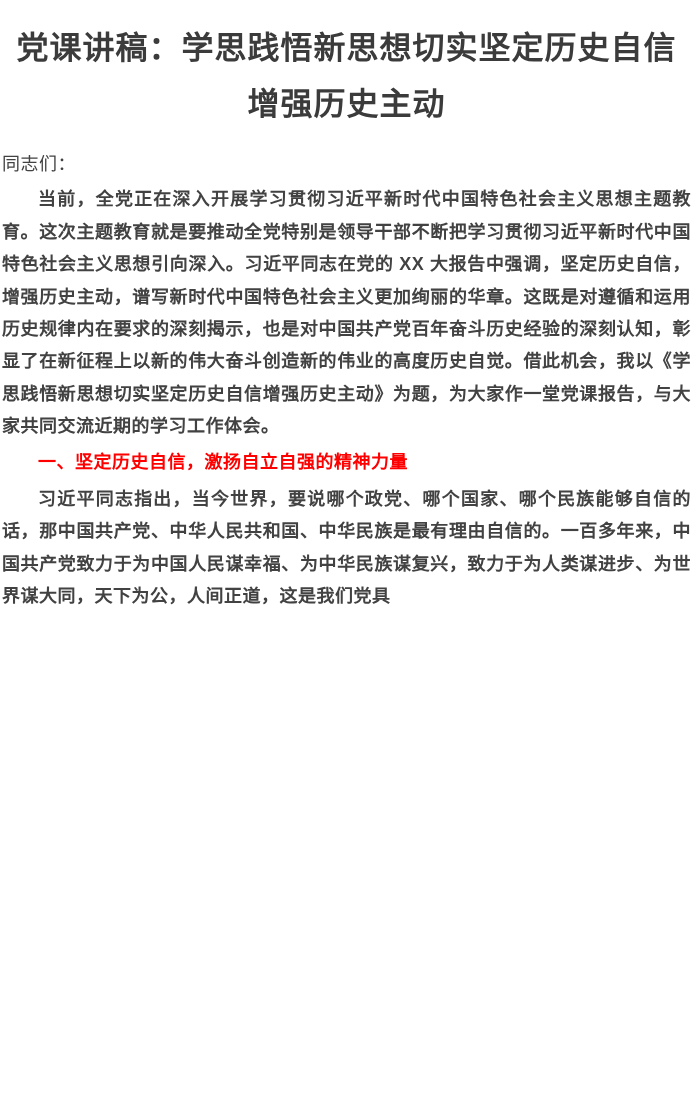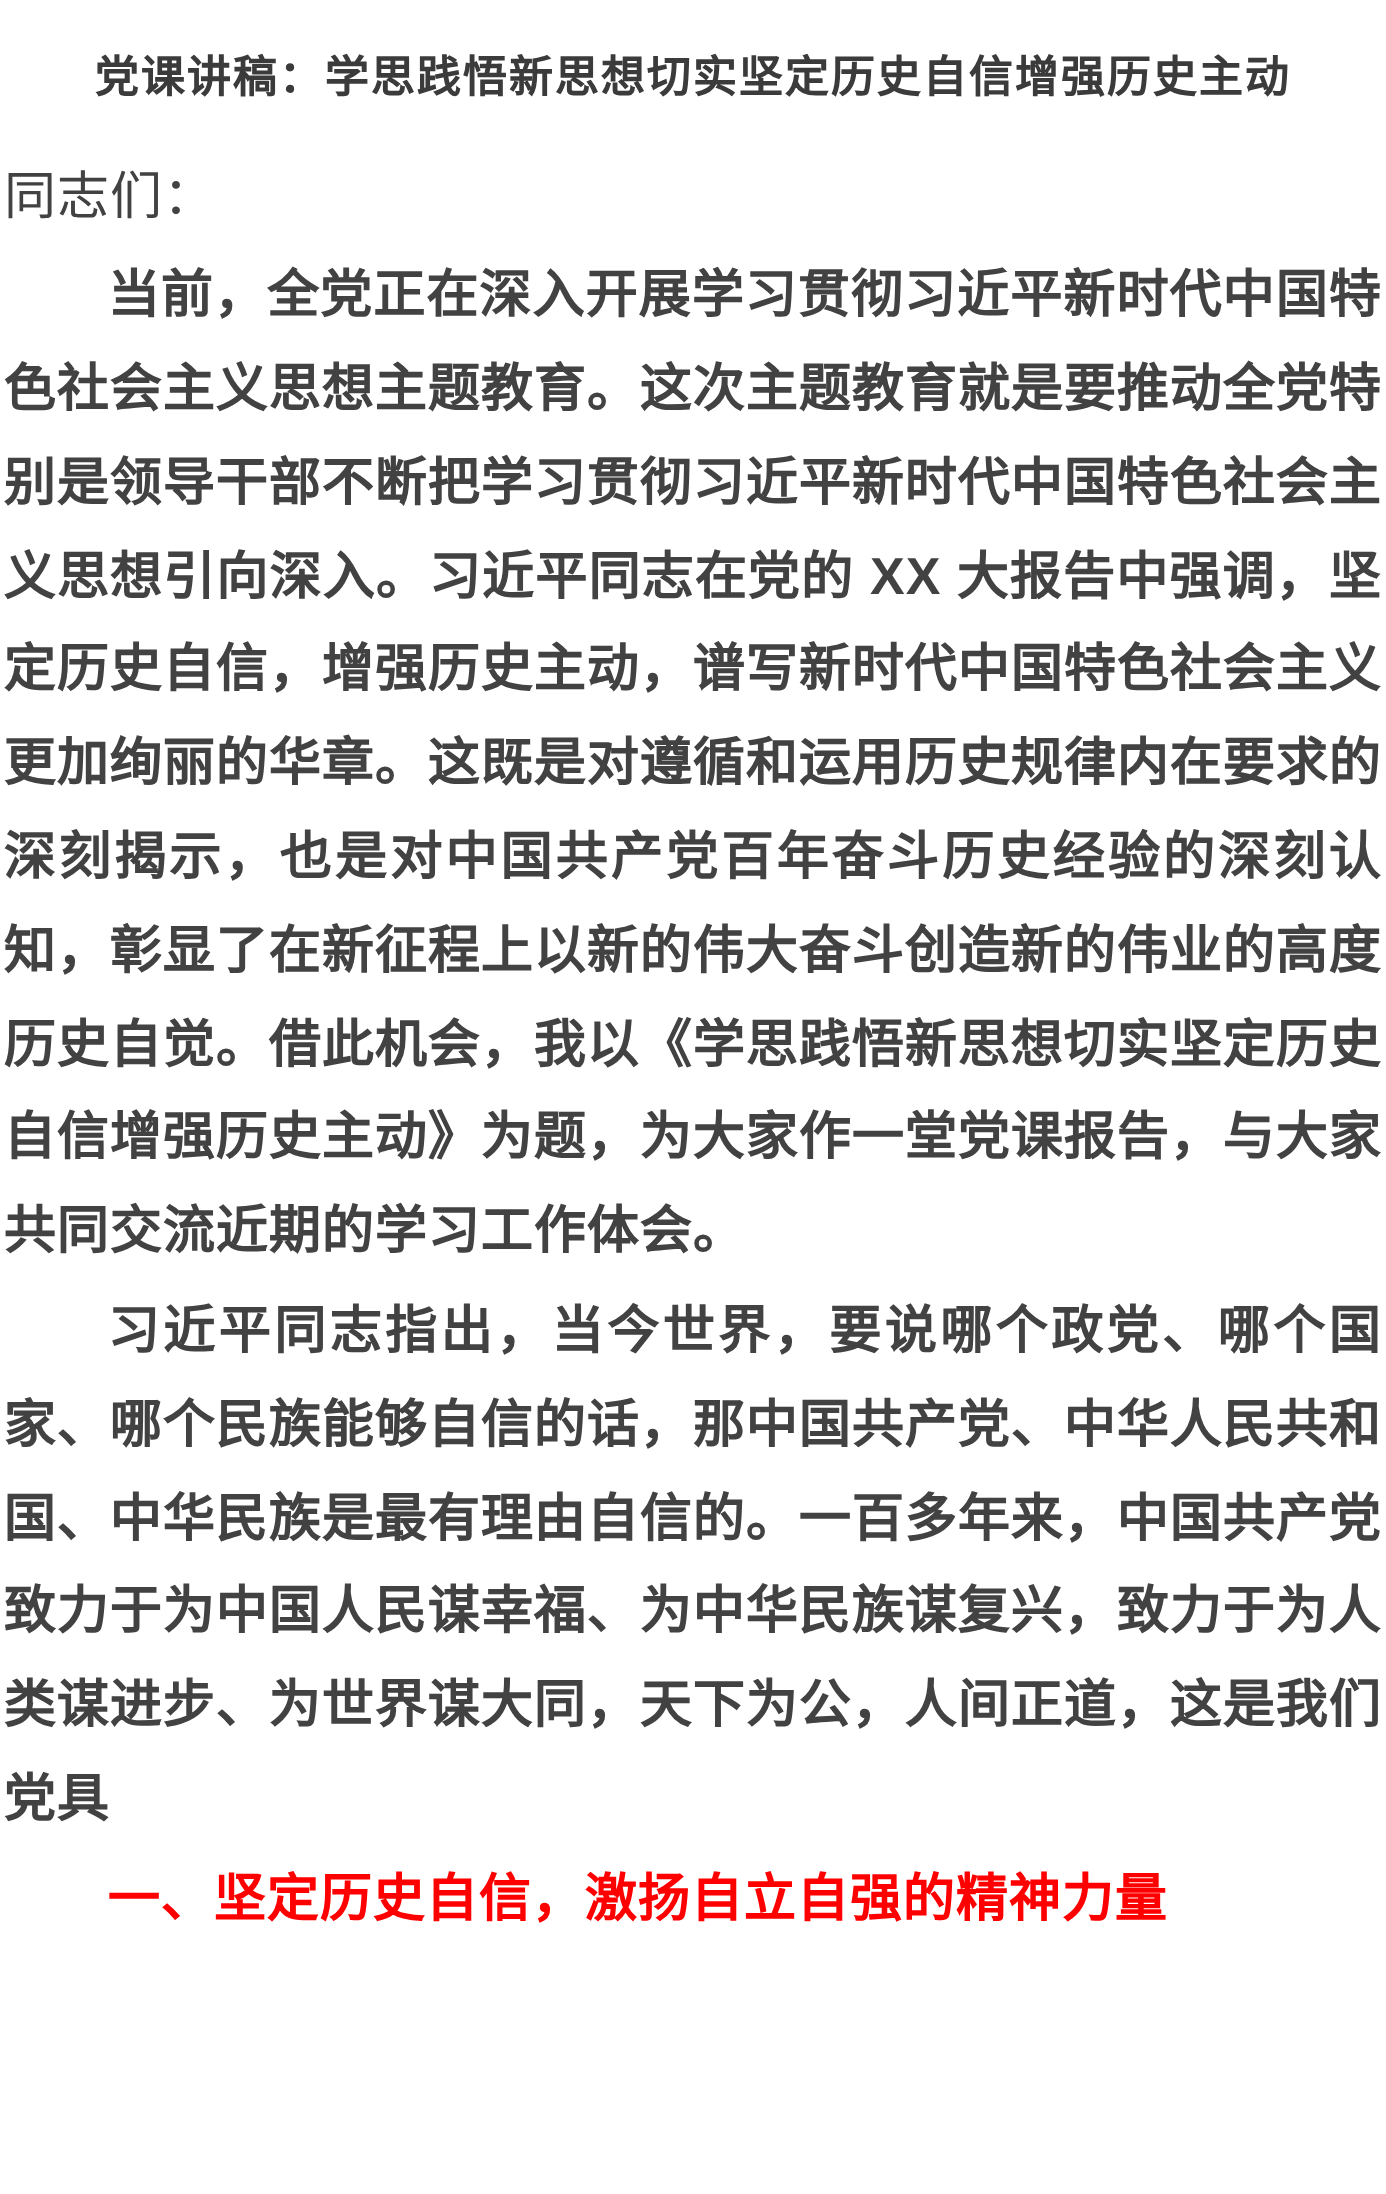--- a/index.html
+++ b/index.html
@@ -17,31 +17,31 @@
     box-sizing: border-box;
     width: 693px;
     height: 1097px;
     padding: 20px 2px 0 2px;
     background: #ffffff;
     overflow: hidden;
   }
   .doc-title {
     margin: 0 0 16px 0;
     padding: 0;
-    font-size: 22px;
+    font-size: 32px;
     line-height: 1.75;
     font-weight: 700;
     text-align: center;
     color: #3b3b3b;
     letter-spacing: 1px;
   }
   .para {
     margin: 0;
     padding: 0;
-    font-size: 26px;
+    font-size: 18px;
     line-height: 1.8;
     color: #424242;
     text-align: justify;
     letter-spacing: 0.5px;
   }
   .para + .para {
     margin-top: 3px;
   }
   .indent {
     text-indent: 2em;
@@ -58,16 +58,16 @@
 </head>
 <body>
 
 <div class="page">
   <h1 class="doc-title">党课讲稿：学思践悟新思想切实坚定历史自信增强历史主动</h1>
 
   <p class="para">同志们：</p>
 
   <p class="para indent">当前，全党正在深入开展学习贯彻习近平新时代中国特色社会主义思想主题教育。这次主题教育就是要推动全党特别是领导干部不断把学习贯彻习近平新时代中国特色社会主义思想引向深入。习近平同志在党的 XX 大报告中强调，坚定历史自信，增强历史主动，谱写新时代中国特色社会主义更加绚丽的华章。这既是对遵循和运用历史规律内在要求的深刻揭示，也是对中国共产党百年奋斗历史经验的深刻认知，彰显了在新征程上以新的伟大奋斗创造新的伟业的高度历史自觉。借此机会，我以《学思践悟新思想切实坚定历史自信增强历史主动》为题，为大家作一堂党课报告，与大家共同交流近期的学习工作体会。</p>
 
+  <p class="para section-heading">一、坚定历史自信，激扬自立自强的精神力量</p>
+
   <p class="para indent">习近平同志指出，当今世界，要说哪个政党、哪个国家、哪个民族能够自信的话，那中国共产党、中华人民共和国、中华民族是最有理由自信的。一百多年来，中国共产党致力于为中国人民谋幸福、为中华民族谋复兴，致力于为人类谋进步、为世界谋大同，天下为公，人间正道，这是我们党具</p>
-
-  <p class="para section-heading">一、坚定历史自信，激扬自立自强的精神力量</p>
 </div>
 
 </body></html>

